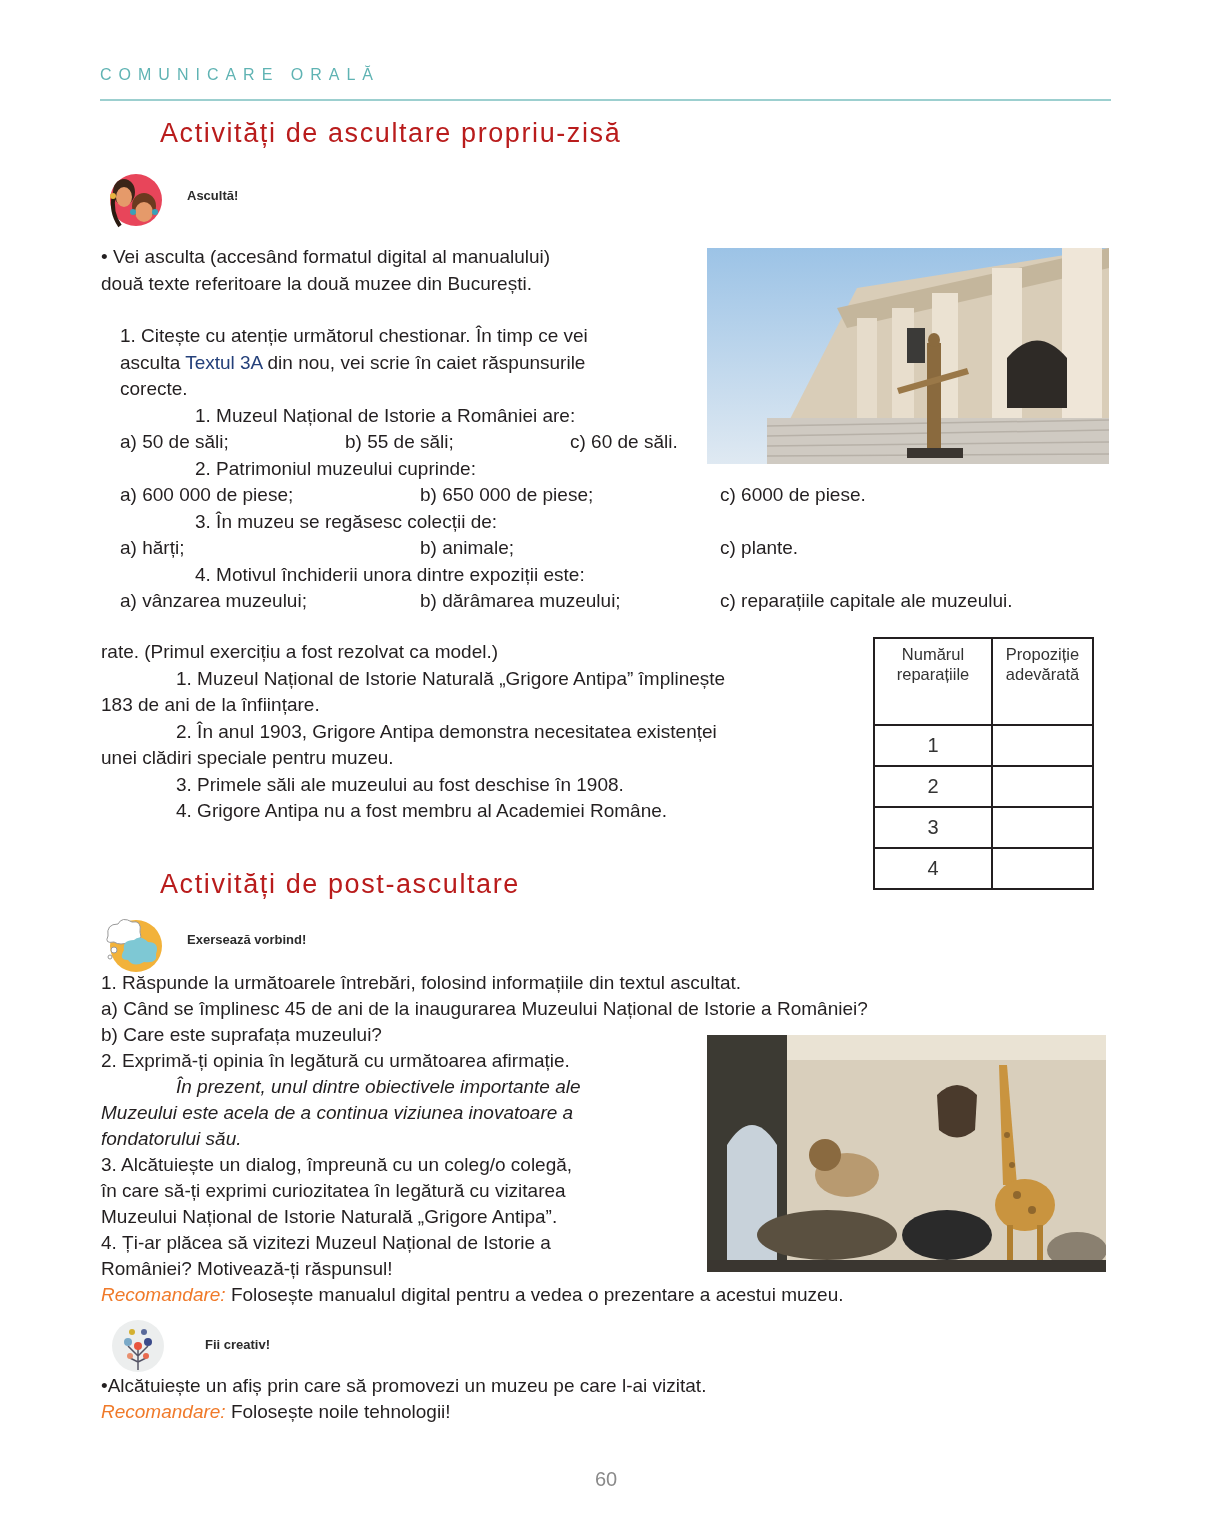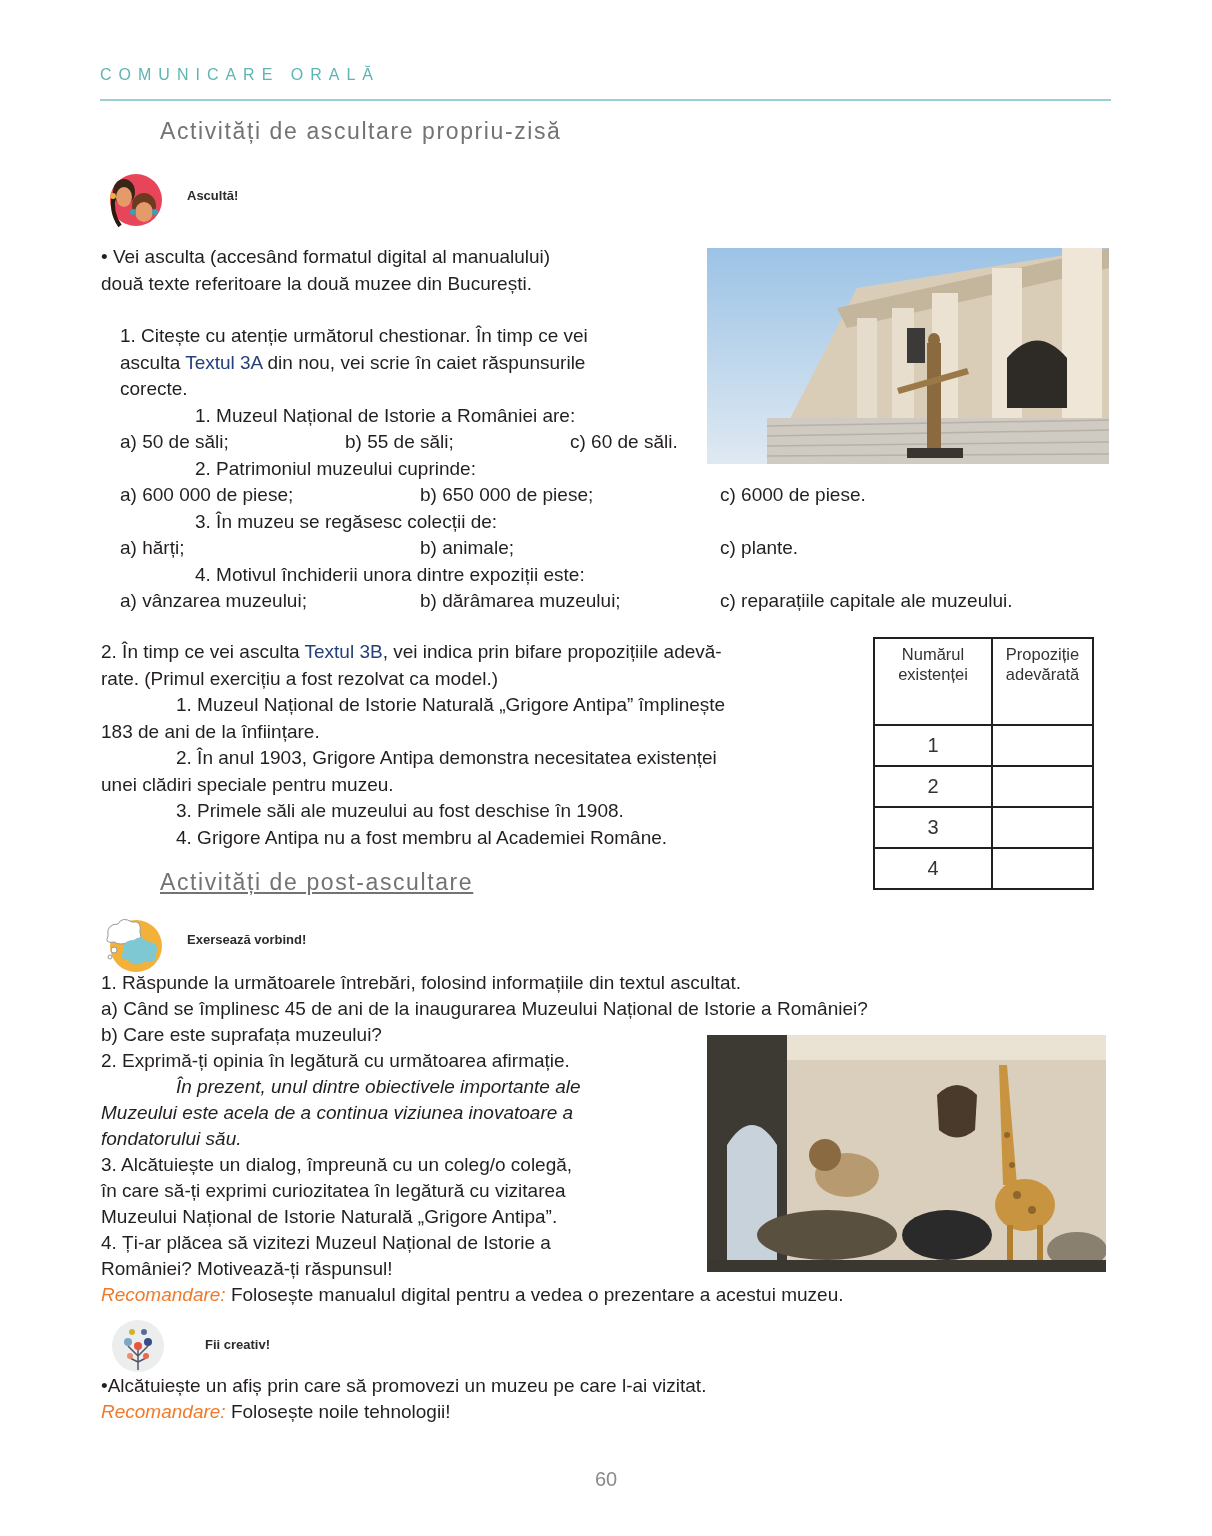--- a/index.html
+++ b/index.html
@@ -1,21 +1,21 @@
 <!DOCTYPE html>
 <html><head>
   <meta charset="utf-8">
   <style>
     html, body { margin:0; padding:0; background:#ffffff; }
     body { width:1212px; height:1536px; position:relative; overflow:hidden;
       font-family:"Liberation Sans", sans-serif; color:#231f20; }
     .abs { position:absolute; }
     .section-title { left:100px; top:66px; font-size:16px; letter-spacing:7px; color:#5fb3b3; }
     .section-rule { left:100px; top:99px; width:1011px; height:2px; background:#9ccfcf; }
-    .subhead { font-size:23px; letter-spacing:1.6px; color:#737373; }
+    .subhead { font-size:27px; letter-spacing:1.6px; color:#b91c1c; }
     .icon-box { width:64px; height:64px; }
     .act-label { font-size:13px; font-weight:bold; color:#2b2b2b; }
     .txt { font-size:19px; line-height:26.5px; color:#231f20; white-space:nowrap; }
     .ind { padding-left:75px; }
     .blue { color:#24407a; }
     .orange { color:#f07a2a;font-style:italic; }
     .italic { font-style:italic; }
     .opt-row { display:flex; font-size:19px; line-height:26.5px; white-space:nowrap; }
     table.tf { border-collapse:collapse; font-size:16px; color:#333; }
     table.tf td { border:2px solid #231f20; text-align:center; padding:4px; }
@@ -111,36 +111,35 @@
         <line x1="60" y1="208" x2="402" y2="206"></line>
     </g>
     <rect x="220" y="95" width="14" height="105" fill="#8a6a3e"></rect>
     <ellipse cx="227" cy="92" rx="6" ry="7" fill="#8a6a3e"></ellipse>
     <path d="M190 140 L260 120 L262 126 L192 146 Z" fill="#9a7848"></path>
     <rect x="200" y="200" width="56" height="10" fill="#3a3530"></rect>
   </svg>
 </div>
 
 <div class="abs txt" style="left:101px; top:639px;">
-  <div><span>2. În timp ce vei asculta </span><span class="blue">Textul 3B</span><span>, vei indica prin bifare propozițiile adevă-</span></div>
   <div>rate. (Primul exercițiu a fost rezolvat ca model.)</div>
   <div class="ind">1. Muzeul Național de Istorie Naturală „Grigore Antipa” împlinește</div>
   <div>183 de ani de la înființare.</div>
   <div class="ind">2. În anul 1903, Grigore Antipa demonstra necesitatea existenței</div>
   <div>unei clădiri speciale pentru muzeu.</div>
   <div class="ind">3. Primele săli ale muzeului au fost deschise în 1908.</div>
   <div class="ind">4. Grigore Antipa nu a fost membru al Academiei Române.</div>
 </div>
 
 <table class="abs tf" style="left:873px; top:637px; width:221px;">
   <tbody>
       <tr>
     <td class="hd" style="width:108px">
           <div>Numărul</div>
-          <div>existenței</div>
+          <div>reparațiile</div>
         </td>
     <td class="hd">
           <div>Propoziție</div>
           <div>adevărată</div>
         </td>
   </tr>
   <tr>
         <td class="num">1</td>
         <td></td>
       </tr>
@@ -152,21 +151,21 @@
         <td class="num">3</td>
         <td></td>
       </tr>
   <tr>
         <td class="num">4</td>
         <td></td>
       </tr>
 </tbody>
   </table>
 
-<div class="abs subhead" style="left:160px; top:869px;text-decoration:underline;">Activități de post-ascultare</div>
+<div class="abs subhead" style="left:160px; top:869px;">Activități de post-ascultare</div>
 
 <div class="abs icon-box" style="left:100px; top:912px;">
   <svg width="64" height="64" viewBox="0 0 64 64">
     <circle cx="36" cy="34" r="26" fill="#f2b23a"></circle>
     <path d="M8 24 Q6 12 18 12 Q22 4 32 10 Q42 8 40 20 Q44 30 30 30 Q20 34 14 30 Q4 32 8 24 Z" fill="#fff" stroke="#999" stroke-width="1"></path>
     <path d="M24 38 Q22 28 34 28 Q40 22 48 30 Q60 30 56 42 Q58 52 44 50 Q34 56 28 48 Q18 48 24 38 Z" fill="#7ec8d4"></path>
     <circle cx="14" cy="38" r="3" fill="#fff" stroke="#999" stroke-width="1"></circle>
     <circle cx="10" cy="45" r="2" fill="#fff" stroke="#999" stroke-width="1"></circle>
   </svg>
 </div>

